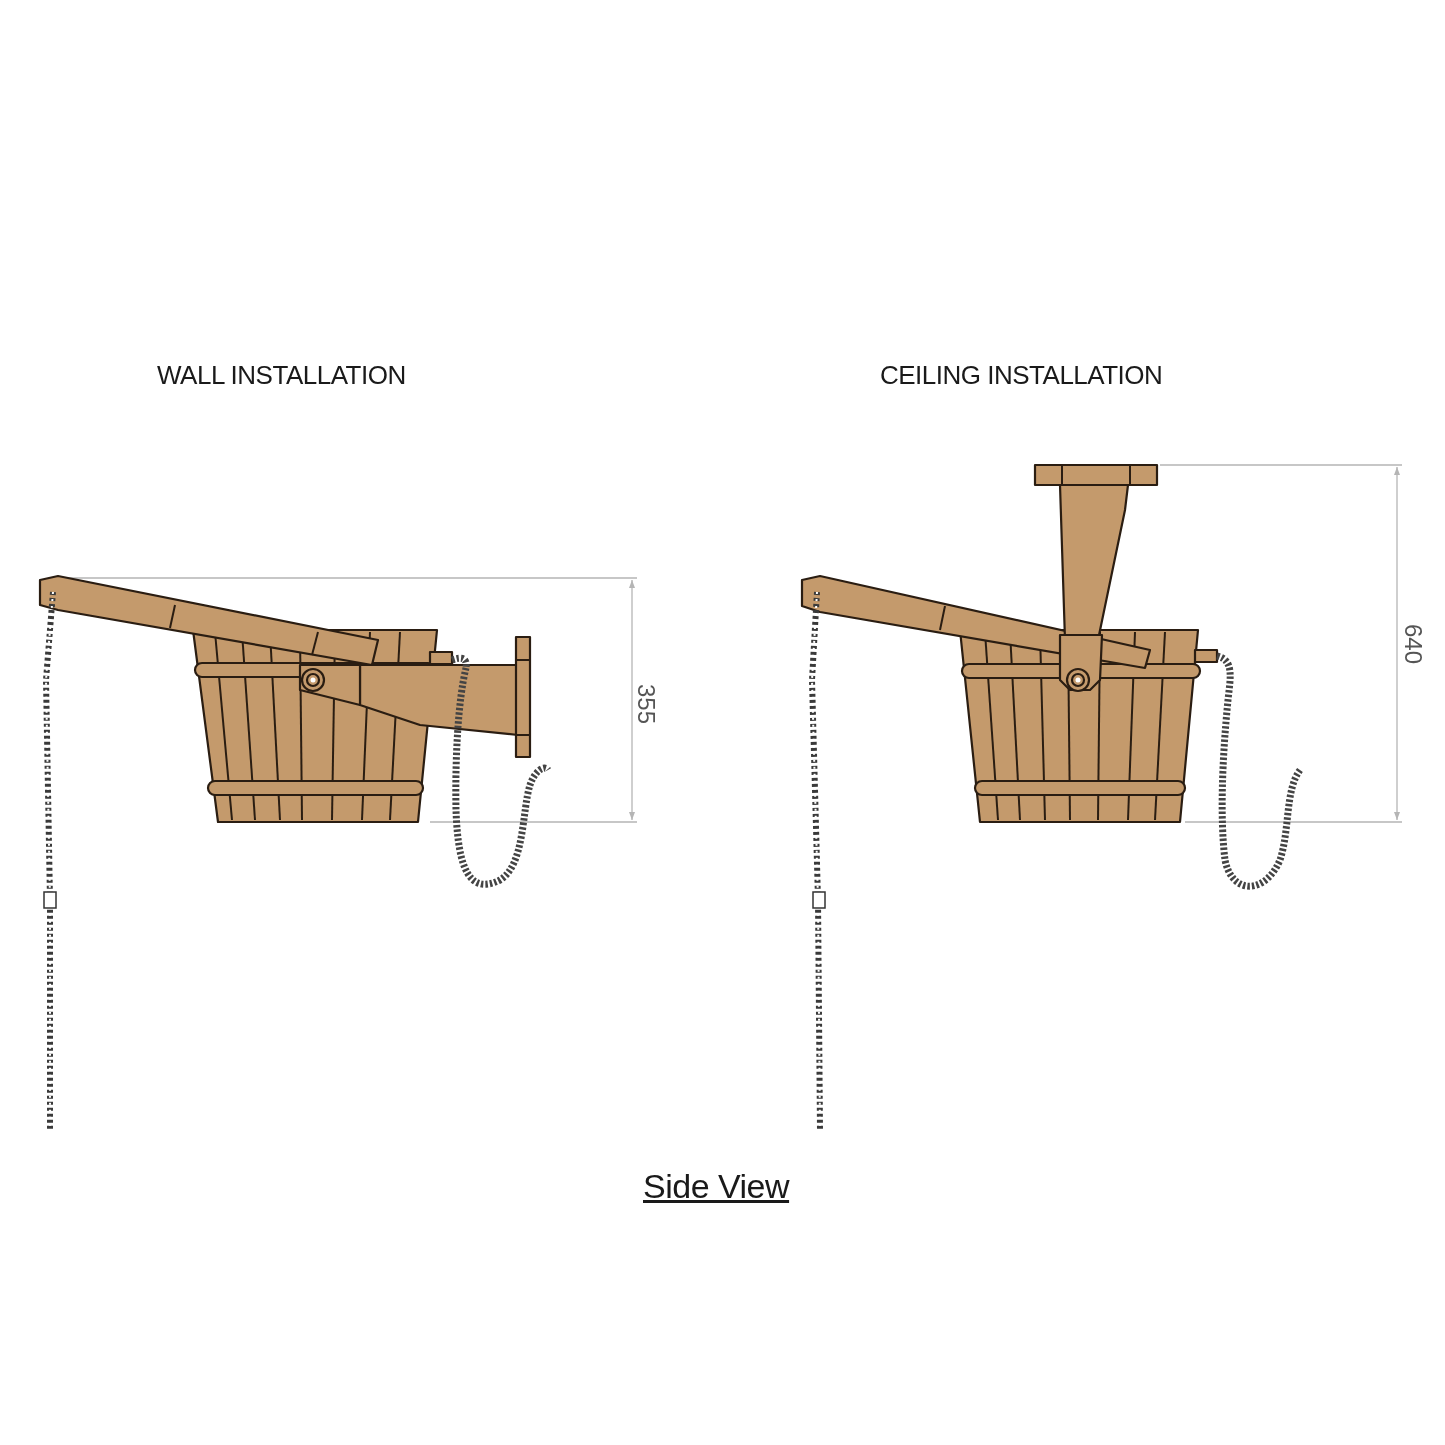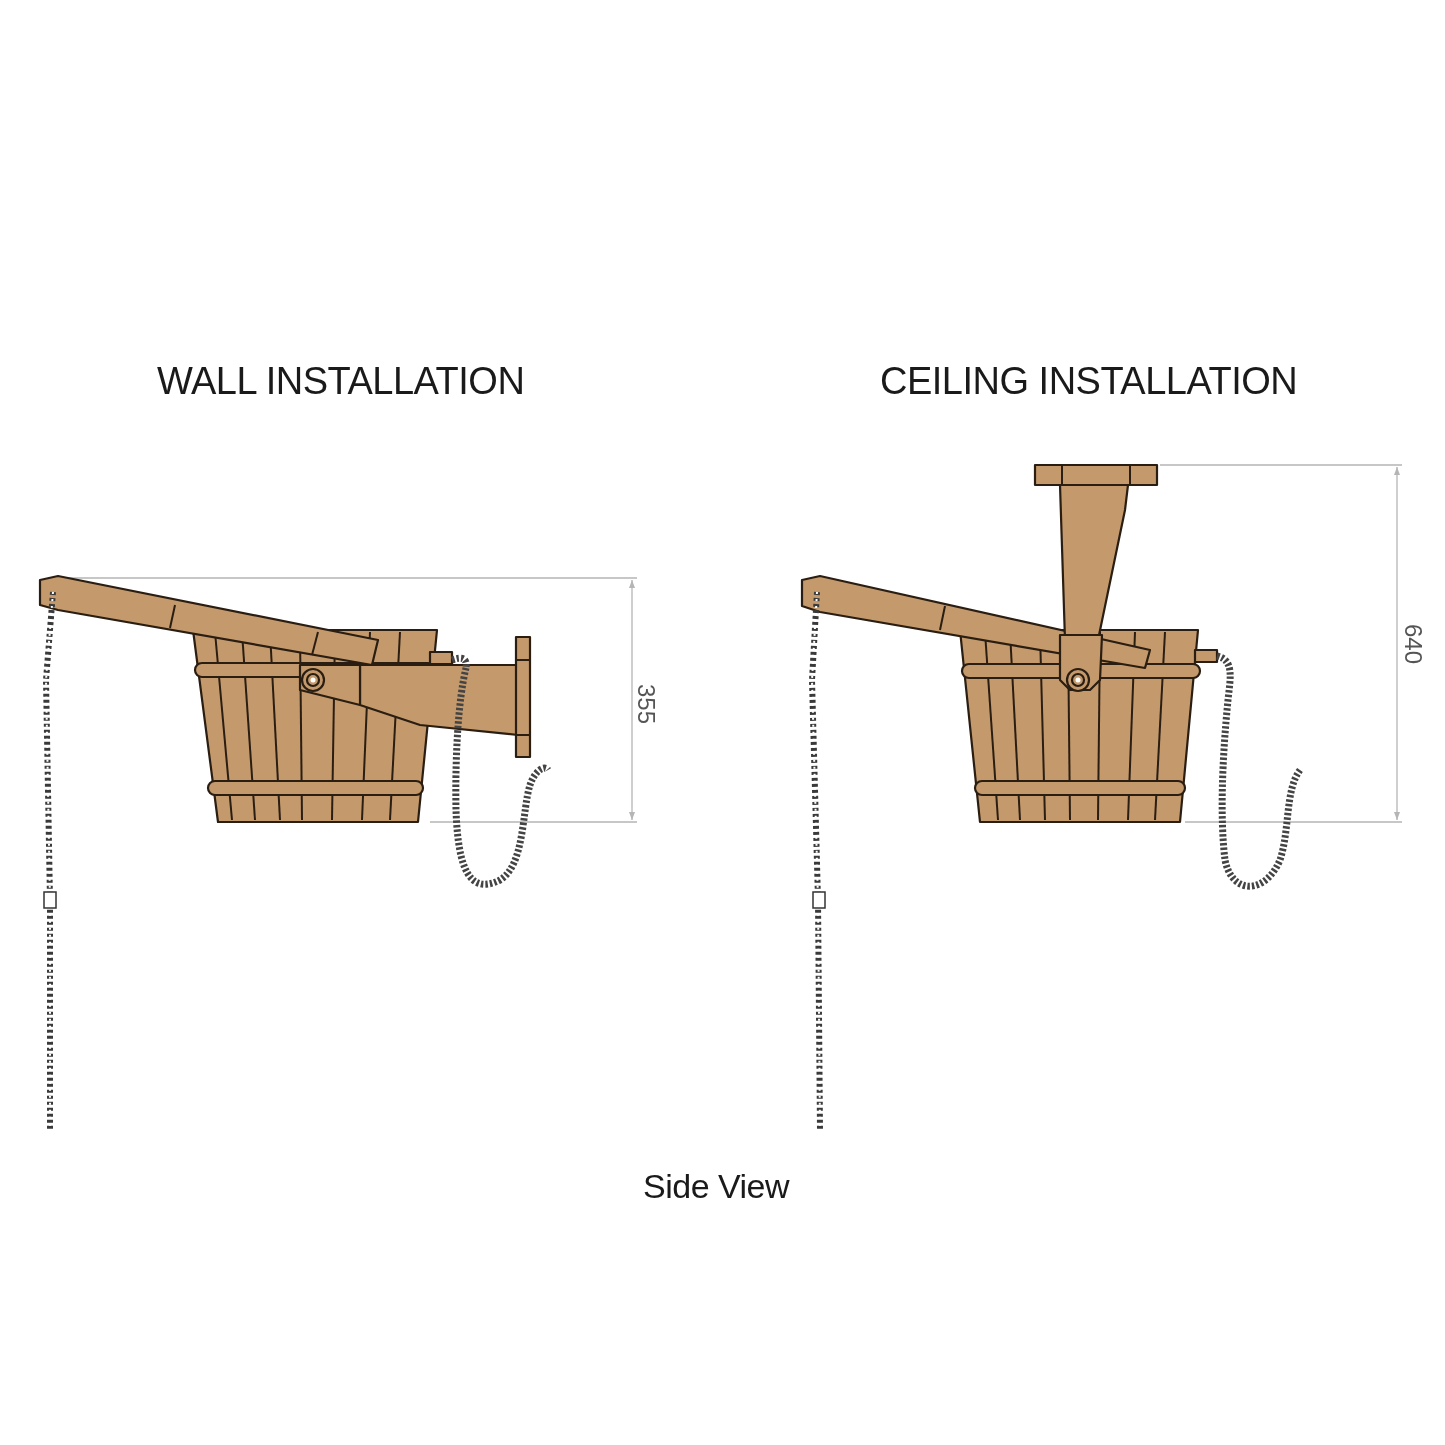--- a/index.html
+++ b/index.html
@@ -1,20 +1,20 @@
 <!DOCTYPE html>
 <html><head>
 <meta charset="utf-8">
 <style>
   html,body{margin:0;padding:0;background:#ffffff;}
   body{width:1445px;height:1445px;position:relative;overflow:hidden;font-family:"Liberation Sans",sans-serif;}
-  .title{position:absolute;font-size:38px;color:#1a1a1a;letter-spacing:-0.5px;white-space:nowrap;}
+  .title{position:absolute;font-size:26px;color:#1a1a1a;letter-spacing:-0.5px;white-space:nowrap;}
   #t-wall{left:157px;top:360px;}
   #t-ceil{left:880px;top:360px;}
-  #t-side{left:643px;top:1167px;font-size:34px;}
+  #t-side{left:643px;top:1167px;font-size:34px;text-decoration:underline;}
   .dim{position:absolute;font-size:24px;color:#555;transform:rotate(90deg);transform-origin:center;white-space:nowrap;}
   #d-wall{left:626px;top:690px;}
   #d-ceil{left:1393px;top:630px;}
   svg{position:absolute;left:0;top:0;}
   .wood{fill:#c49a6c;stroke:#2a1d12;stroke-width:2.2;stroke-linejoin:round;}
   .line{stroke:#2a1d12;stroke-width:2;fill:none;}
   .dimline{stroke:#b5b5b5;stroke-width:1.3;fill:none;}
   .rope{stroke:#3a3a3a;stroke-width:6;fill:none;stroke-dasharray:3 3;}
   .ropeB{stroke:#ffffff;stroke-width:2;fill:none;}
   .chain{stroke:#444;stroke-width:7;fill:none;stroke-dasharray:2.5 2;}

